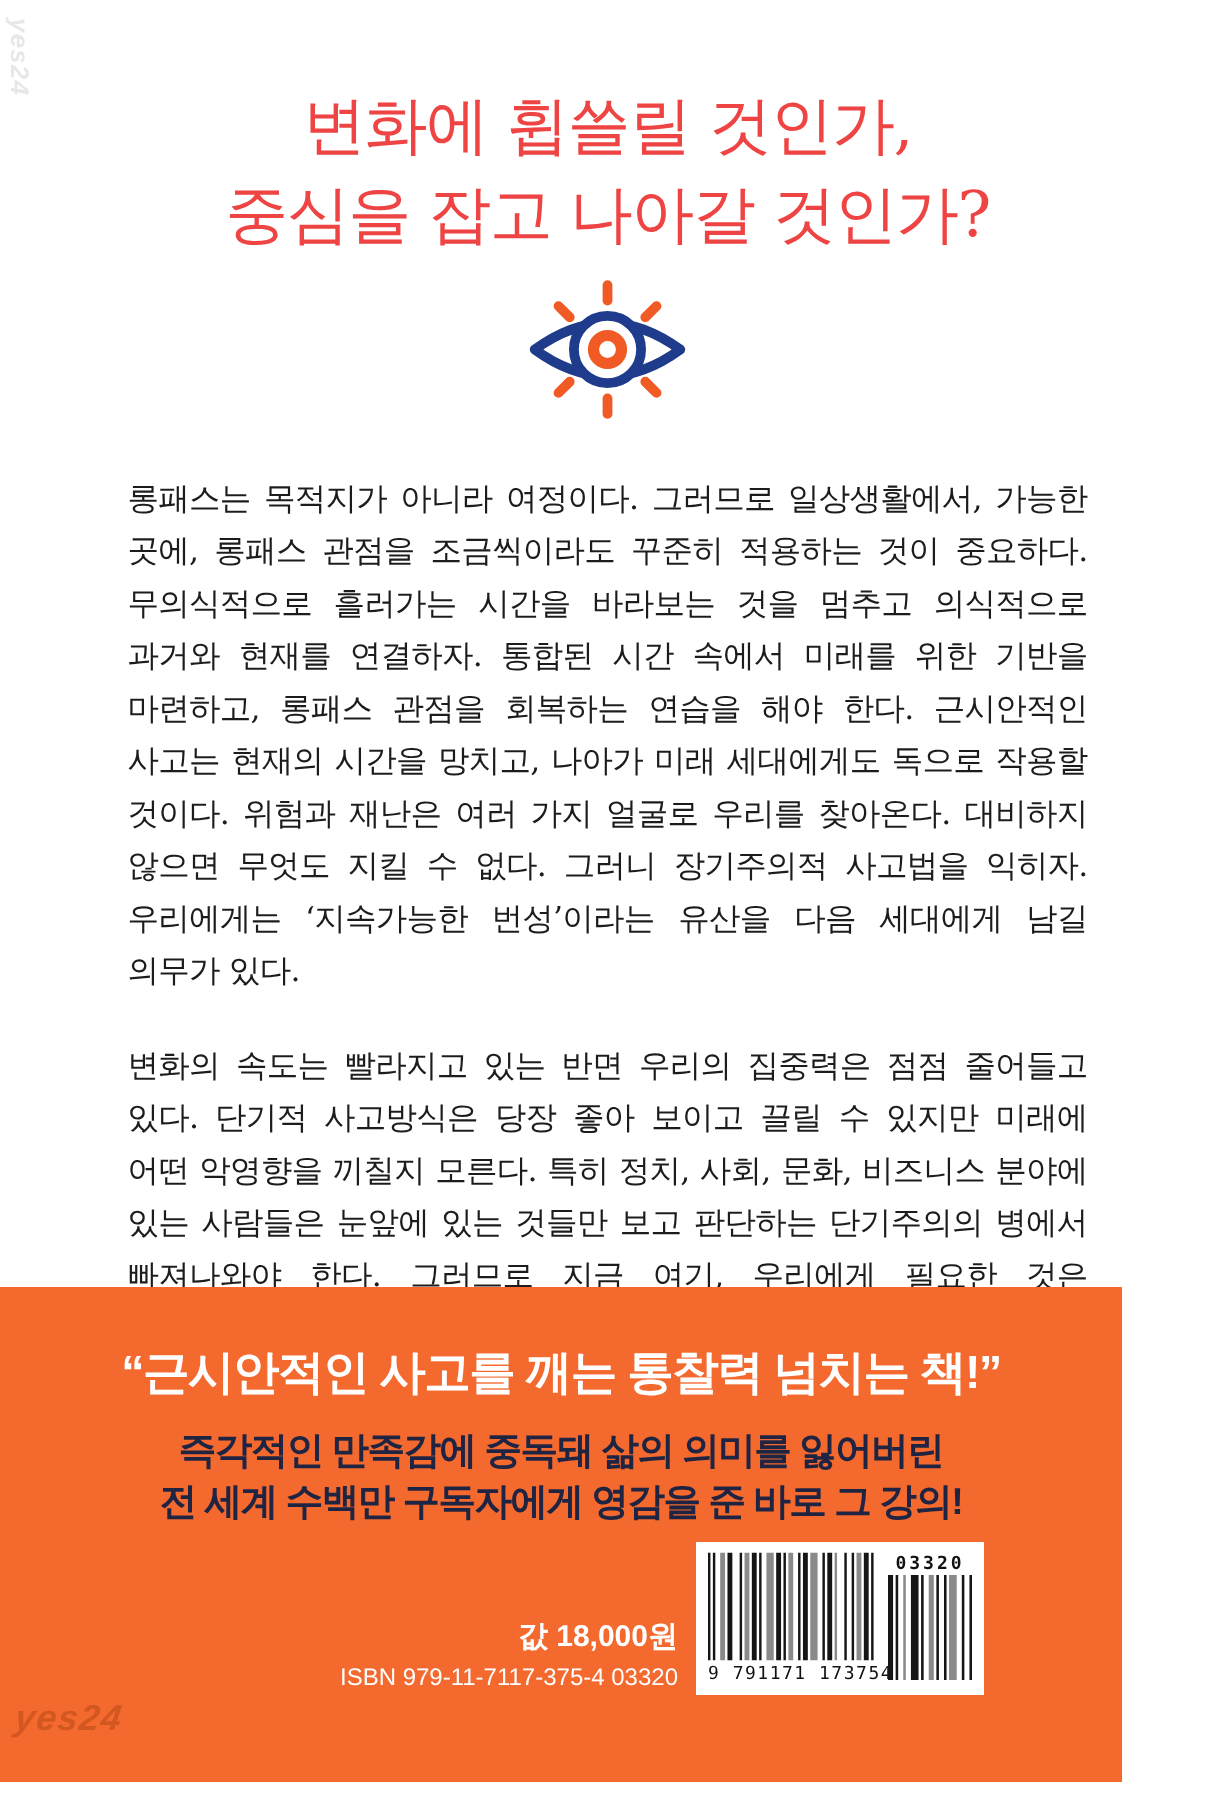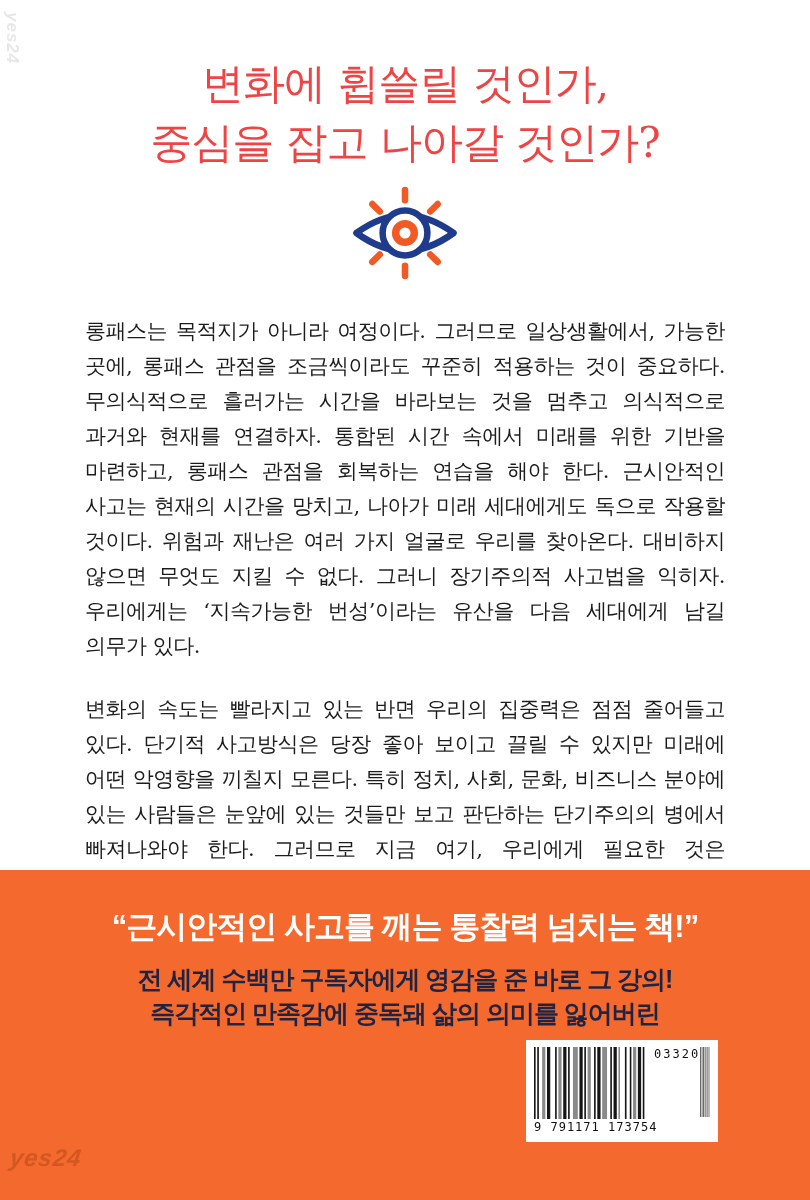--- a/index.html
+++ b/index.html
@@ -70,22 +70,22 @@
     color: #27418f;
     font-size: 18px;
     font-weight: bold;
     letter-spacing: -0.5px;
   }
   .quote-attr .dash { letter-spacing: -1px; }
   .second { margin-top: 28px; }
 
   
   .banner {
-    position: absolute; left: 0; bottom: 0;
-    width: 810px; height: 330px;
+    position: absolute; left: 0; bottom: 12px;
+    width: 748px; height: 330px;
     background: #f4692e;
   }
   .banner-headline {
     padding-top: 36px;
     text-align: center;
     color: #ffffff;
     font-size: 31px;
     font-weight: bold;
     letter-spacing: -1px;
   }
@@ -120,21 +120,21 @@
     gap: 8px;
     padding: 7px 8px 6px 8px;
   }
   .bc-main { display: flex; flex-direction: column; width: 112px; }
   .bc-main svg { width: 112px; height: 72px; display: block; }
   .bc-digits {
     font-family: "DejaVu Sans Mono", "Liberation Mono", monospace;
     font-size: 12px; color: #111; letter-spacing: 1px;
     margin-top: 1px; white-space: nowrap;
   }
-  .bc-addon { display: flex; flex-direction: row; width: 56px; }
+  .bc-addon { display: flex; flex-direction: column; width: 56px; font-weight: bold; }
   .bc-addon-label {
     font-family: "DejaVu Sans Mono", "Liberation Mono", monospace;
     font-size: 12px; color: #111; letter-spacing: 2px;
     text-align: center; margin-bottom: 1px;
   }
   .bc-addon svg { width: 56px; height: 70px; display: block; }
 </style>
 </head>
 <body>
 
@@ -175,25 +175,29 @@
     <p class="quote-text second">변화의 속도는 빨라지고 있는 반면 우리의 집중력은 점점 줄어들고 있다. 단기적 사고방식은 당장 좋아 보이고 끌릴 수 있지만 미래에 어떤 악영향을 끼칠지 모른다. 특히 정치, 사회, 문화, 비즈니스 분야에 있는 사람들은 눈앞에 있는 것들만 보고 판단하는 단기주의의 병에서 빠져나와야 한다. 그러므로 지금 여기, 우리에게 필요한 것은 《롱패스》다. 이 책은 우리에게 닥친 가장 본질적인 문제를 짚고, 그것을 해결하는 법까지 알려준다. 이 책을 읽고 움직이자. 더 나은 세상을 위해 한 걸음 나아가야 한다.</p>
     <div class="quote-attr">
       <span class="dash">__</span>
       <span>다니엘 튜더, 기자, 《익숙한 절망 불편한 희망》 저자</span>
     </div>
   </div>
 
   <div class="banner">
     <div class="banner-headline">“근시안적인 사고를 깨는 통찰력 넘치는 책!”</div>
     <div class="banner-sub">
+      <div>즉각적인 만족감에 중독돼 삶의 의미를 잃어버린</div>
       <div>전 세계 수백만 구독자에게 영감을 준 바로 그 강의!</div>
-      <div>즉각적인 만족감에 중독돼 삶의 의미를 잃어버린</div>
     </div>
 
     <div class="price-row">
+      <div class="price-text">
+        <div class="price-line">값 18,000원</div>
+        <div class="isbn-line">ISBN 979-11-7117-375-4 03320</div>
+      </div>
       <div class="barcode-panel">
         <div class="bc-main">
           <svg viewBox="0 0 93.15 72" preserveAspectRatio="none">
               <rect x="0.00" y="0" width="1.35" height="72" fill="#151515"></rect>
               <rect x="2.70" y="0" width="1.35" height="72" fill="#151515"></rect>
               <rect x="6.75" y="0" width="2.70" height="72" fill="#8a8a8a"></rect>
               <rect x="10.80" y="0" width="2.70" height="72" fill="#151515"></rect>
               <rect x="17.55" y="0" width="1.35" height="72" fill="#151515"></rect>
               <rect x="20.25" y="0" width="2.70" height="72" fill="#8a8a8a"></rect>
               <rect x="24.30" y="0" width="2.70" height="72" fill="#151515"></rect>

